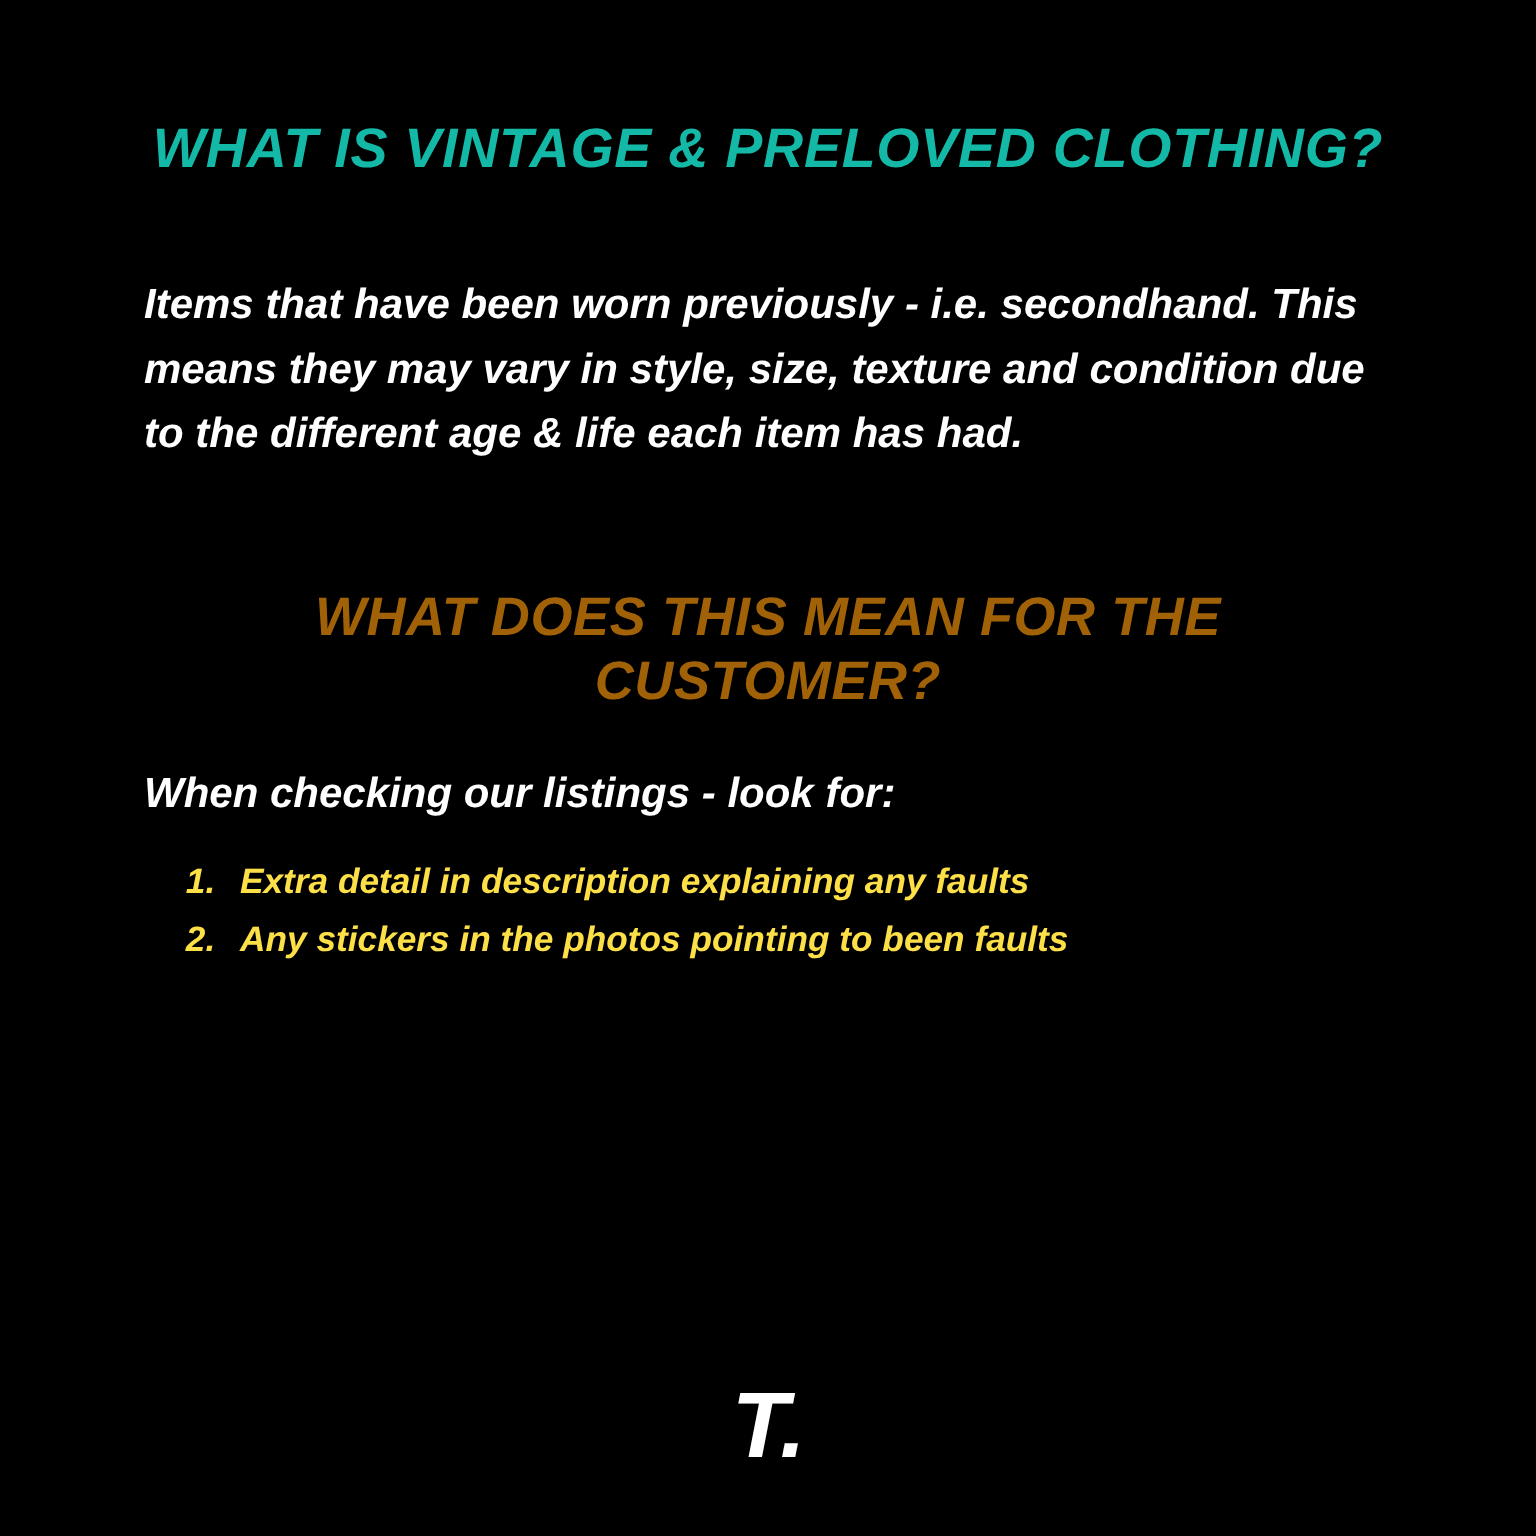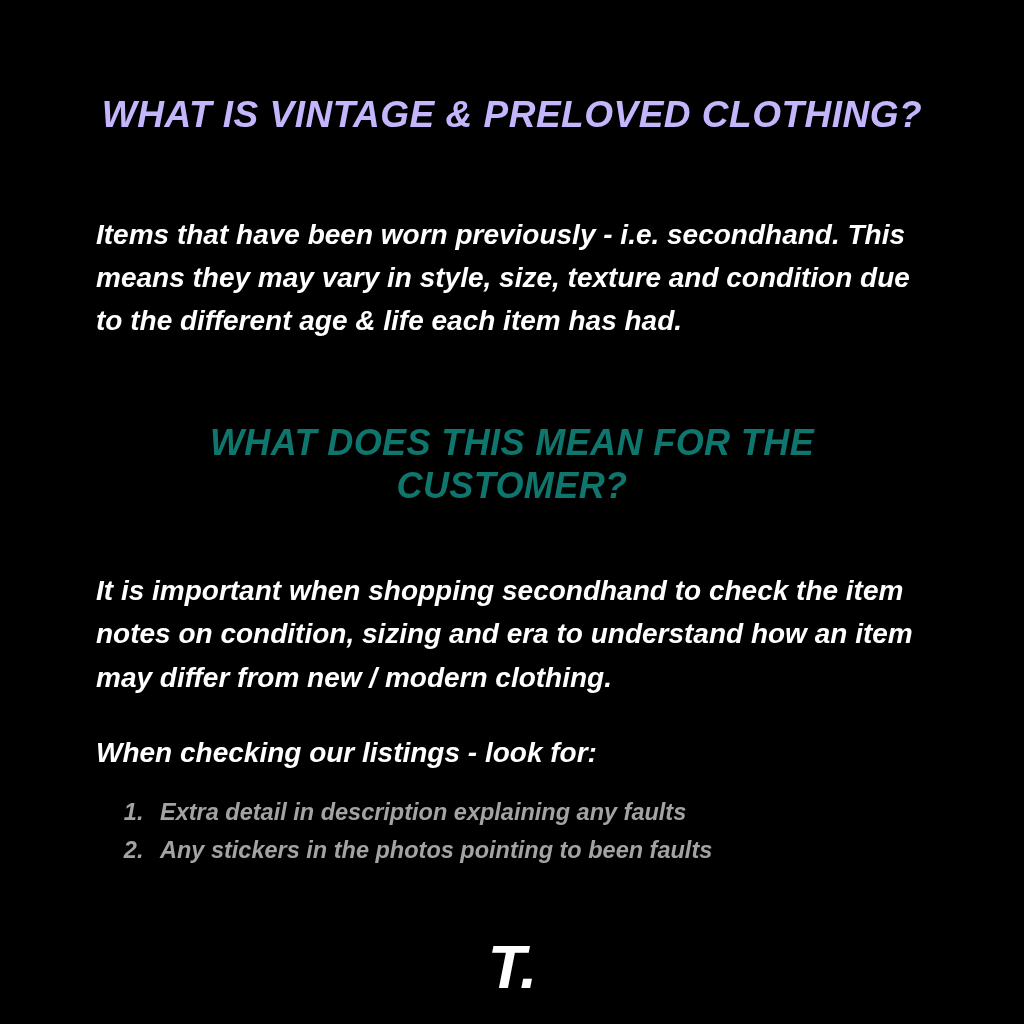--- a/index.html
+++ b/index.html
@@ -20,57 +20,57 @@
     height: 1024px;
     box-sizing: border-box;
     padding: 0;
   }
   .heading-main {
     font-size: 37px;
     font-weight: bold;
     font-style: italic;
     letter-spacing: 0.5px;
     text-align: center;
-    margin: 16px;
+    margin: 0;
     padding: 78px 40px 0 40px;
     line-height: 1.15;
-    color: #c4b5fd;
+    color: #14b8a6;
   }
   .body-block {
     font-size: 28px;
     font-weight: bold;
     font-style: italic;
     line-height: 1.55;
     margin: 0;
     padding: 0 100px 0 96px;
     color: #ffffff;
   }
   .block-1 { padding-top: 60px; }
   .heading-2 {
     font-size: 36px;
     font-weight: bold;
     font-style: italic;
     letter-spacing: 0.4px;
     text-align: center;
     margin: 0;
     padding: 78px 130px 0 130px;
     line-height: 1.2;
-    color: #0f766e;
+    color: #a16207;
   }
   .block-2 { padding-top: 62px; }
   .block-3 { padding-top: 32px; }
   .list {
     margin: 0;
     padding: 18px 6px 0 150px;
     list-style-type: decimal;
     font-size: 23.5px;
     font-weight: bold;
     font-style: italic;
     line-height: 1.62;
-    color: #a3a3a3;
+    color: #fde047;
   }
   .list li {
     padding-left: 10px;
   }
   .logo {
     position: absolute;
     left: 0;
     right: 0;
     bottom: 42px;
     text-align: center;
@@ -86,21 +86,20 @@
 <body>
 
 <div class="page">
 
   <h1 class="heading-main">WHAT IS VINTAGE &amp; PRELOVED CLOTHING?</h1>
 
   <p class="body-block block-1">Items that have been worn previously - i.e. secondhand. This means they may vary in style, size, texture and condition due to the different age &amp; life each item has had.</p>
 
   <h2 class="heading-2">WHAT DOES THIS MEAN FOR THE CUSTOMER?</h2>
 
-  <p class="body-block block-2">It is important when shopping secondhand to check the item notes on condition, sizing and era to understand how an item may differ from new / modern clothing.</p>
 
   <p class="body-block block-3">When checking our listings - look for:</p>
 
   <ol class="list">
     <li>Extra detail in description explaining any faults</li>
     <li>Any stickers in the photos pointing to been faults</li>
   </ol>
 
   <div class="logo">T.</div>
 

